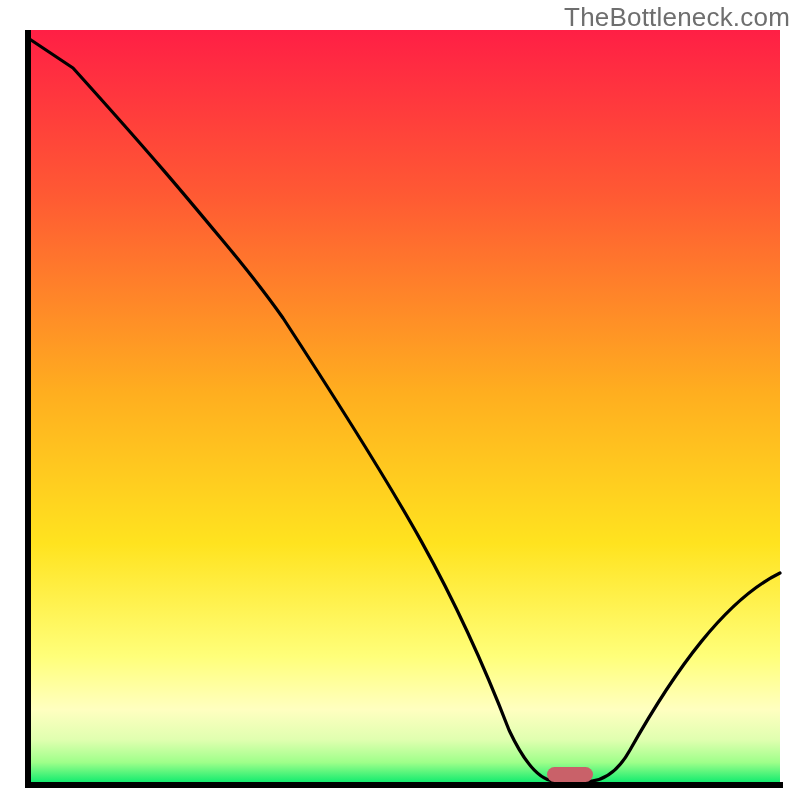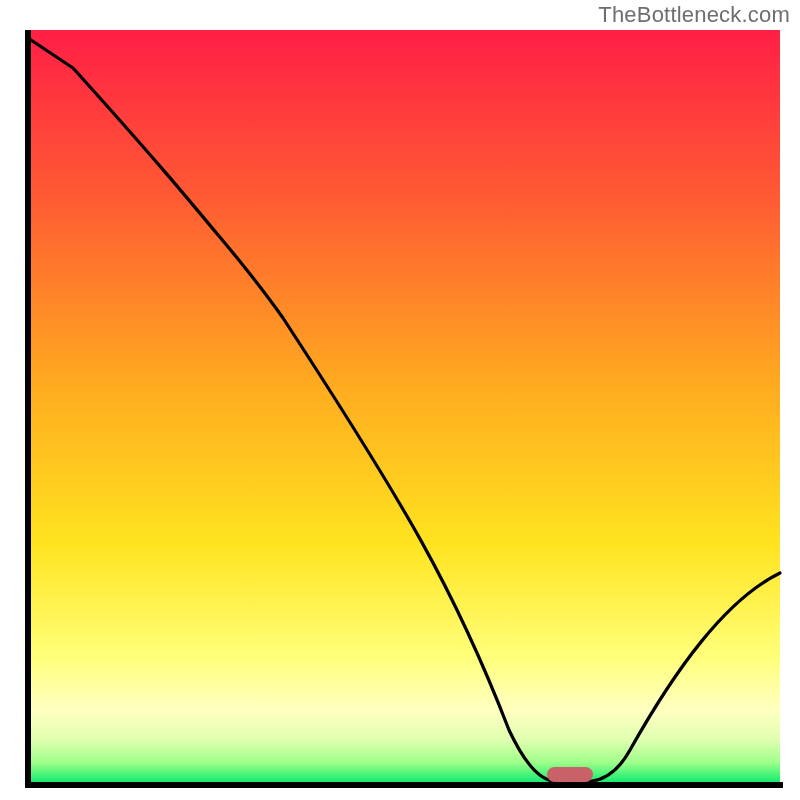--- a/index.html
+++ b/index.html
@@ -13,21 +13,21 @@
   }
   .stage {
     position: relative;
     width: 800px;
     height: 800px;
   }
   .watermark {
     position: absolute;
     top: 2px;
     right: 10px;
-    font-size: 22px;
+    font-size: 26px;
     font-weight: 500;
     color: #6e6e6e;
     letter-spacing: 0.2px;
   }
   .plot {
     position: absolute;
     left: 25px;
     top: 30px;
     width: 758px;
     height: 758px;

